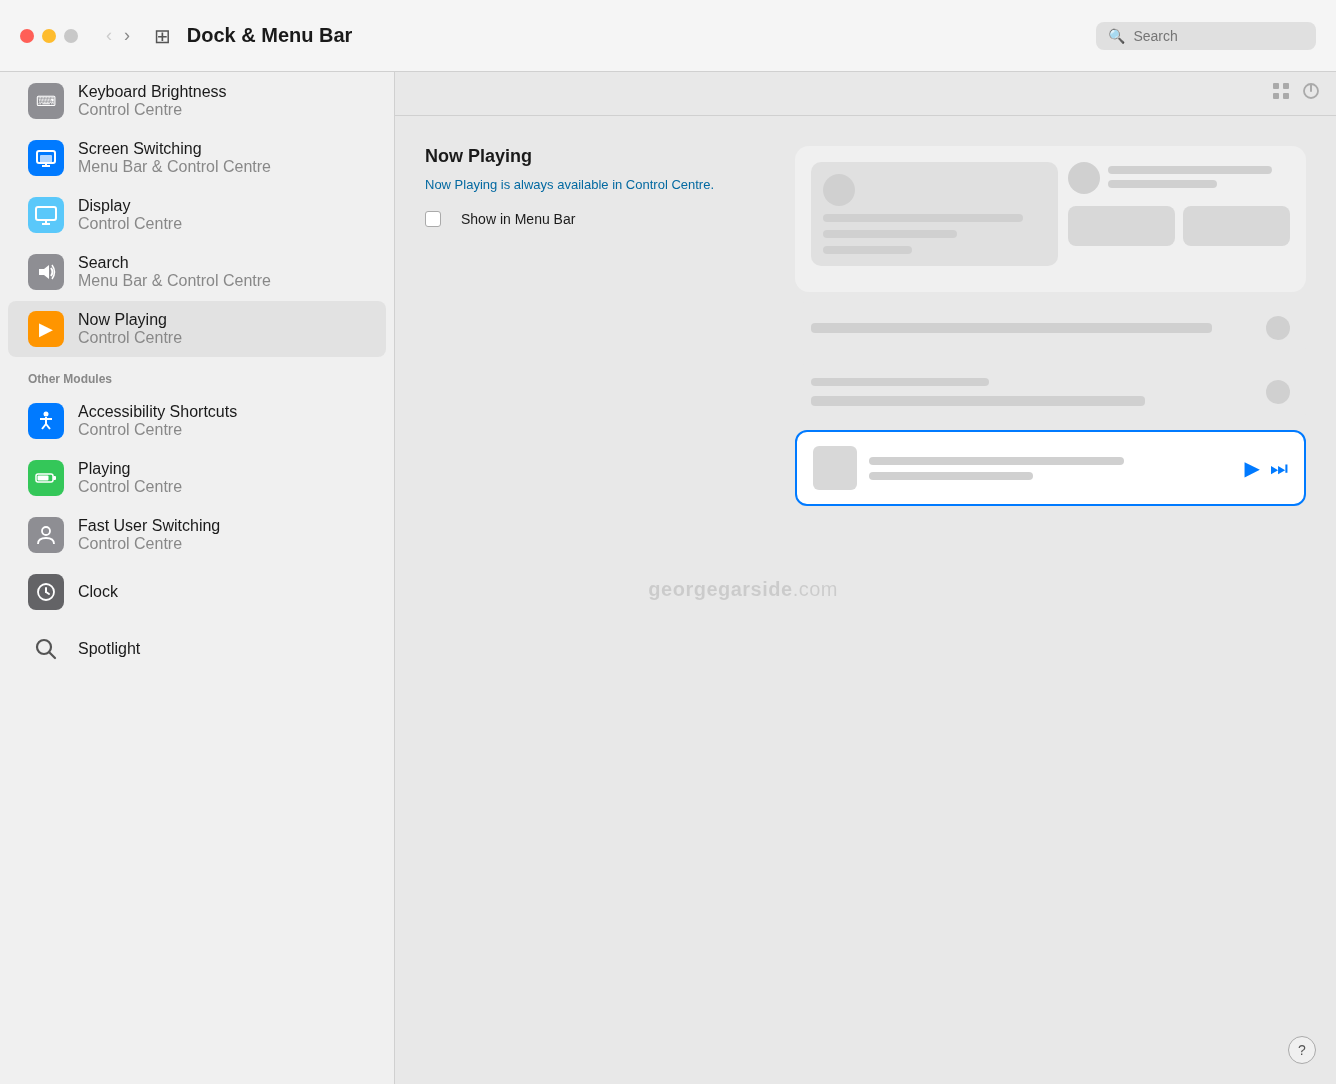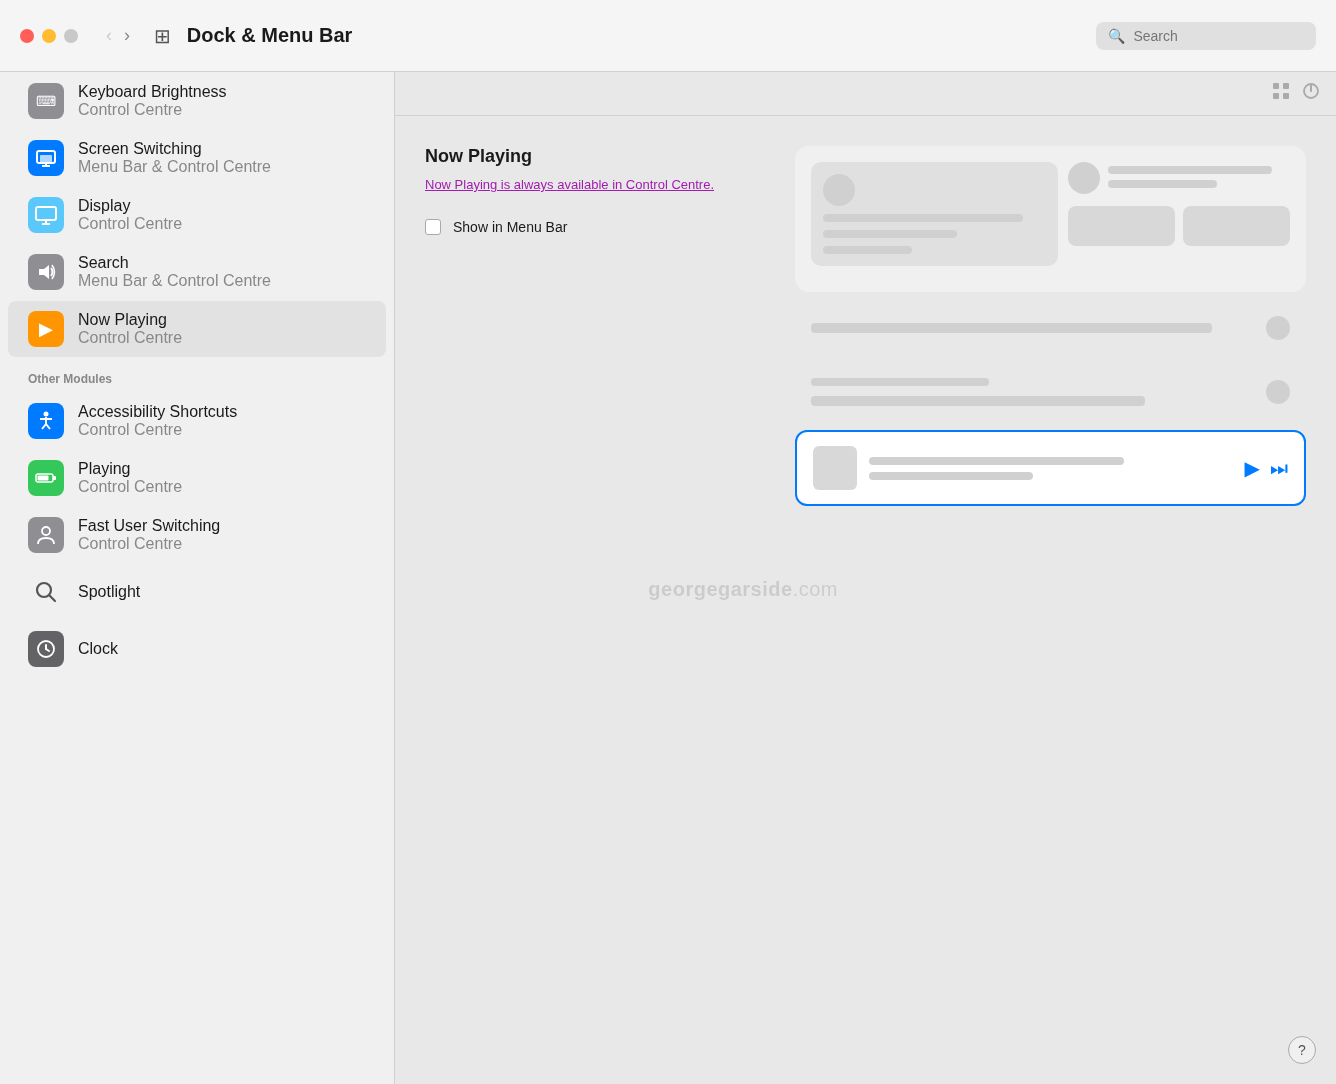--- a/index.html
+++ b/index.html
@@ -234,30 +234,29 @@
     }
 
     .detail-title {
       font-size: 18px;
       font-weight: 600;
       color: #1a1a1a;
       margin-bottom: 8px;
     }
     .detail-description {
       font-size: 13px;
-      color: #a21caf;
+      color: #0369a1;
       line-height: 1.5;
-      margin-bottom: 24px;
-      text-decoration: underline;
+      margin-bottom: 16px;
     }
 
     .checkbox-row {
       display: flex;
       align-items: center;
-      gap: 12px;
+      gap: 20px;
       margin-top: 8px;
     }
     .checkbox {
       width: 16px;
       height: 16px;
       border: 1.5px solid #aaa;
       border-radius: 3px;
       background: white;
       cursor: pointer;
       flex-shrink: 0;
@@ -550,41 +549,41 @@
         </svg>
       </div>
       <div class="sidebar-item-text">
         <span class="sidebar-item-title">Fast User Switching</span>
         <span class="sidebar-item-subtitle">Control Centre</span>
       </div>
     </div>
 
 
     <div class="sidebar-item">
-      <div class="sidebar-icon icon-spotlight">
-        <svg width="26" height="26" viewBox="0 0 26 26" fill="none">
-          <circle cx="11" cy="11" r="7" stroke="#555" stroke-width="2.2" fill="none"></circle>
-          <line x1="16" y1="16" x2="22" y2="22" stroke="#555" stroke-width="2.2" stroke-linecap="round"></line>
-        </svg>
-      </div>
-      <div class="sidebar-item-text">
-        <span class="sidebar-item-title">Spotlight</span>
-      </div>
-    </div>
-
-    <div class="sidebar-item">
       <div class="sidebar-icon icon-clock">
         <svg width="22" height="22" viewBox="0 0 22 22" fill="none">
           <circle cx="11" cy="11" r="8" stroke="white" stroke-width="1.8" fill="none"></circle>
           <line x1="11" y1="7" x2="11" y2="11" stroke="white" stroke-width="2" stroke-linecap="round"></line>
           <line x1="11" y1="11" x2="14" y2="13" stroke="white" stroke-width="2" stroke-linecap="round"></line>
         </svg>
       </div>
       <div class="sidebar-item-text">
         <span class="sidebar-item-title">Clock</span>
+      </div>
+    </div>
+
+    <div class="sidebar-item">
+      <div class="sidebar-icon icon-spotlight">
+        <svg width="26" height="26" viewBox="0 0 26 26" fill="none">
+          <circle cx="11" cy="11" r="7" stroke="#555" stroke-width="2.2" fill="none"></circle>
+          <line x1="16" y1="16" x2="22" y2="22" stroke="#555" stroke-width="2.2" stroke-linecap="round"></line>
+        </svg>
+      </div>
+      <div class="sidebar-item-text">
+        <span class="sidebar-item-title">Spotlight</span>
       </div>
     </div>
 
   </div>
 
   <div class="detail-panel">
 
     <div class="detail-toolbar">
       <span class="toolbar-icon">
         <svg width="18" height="18" viewBox="0 0 18 18" fill="none">

